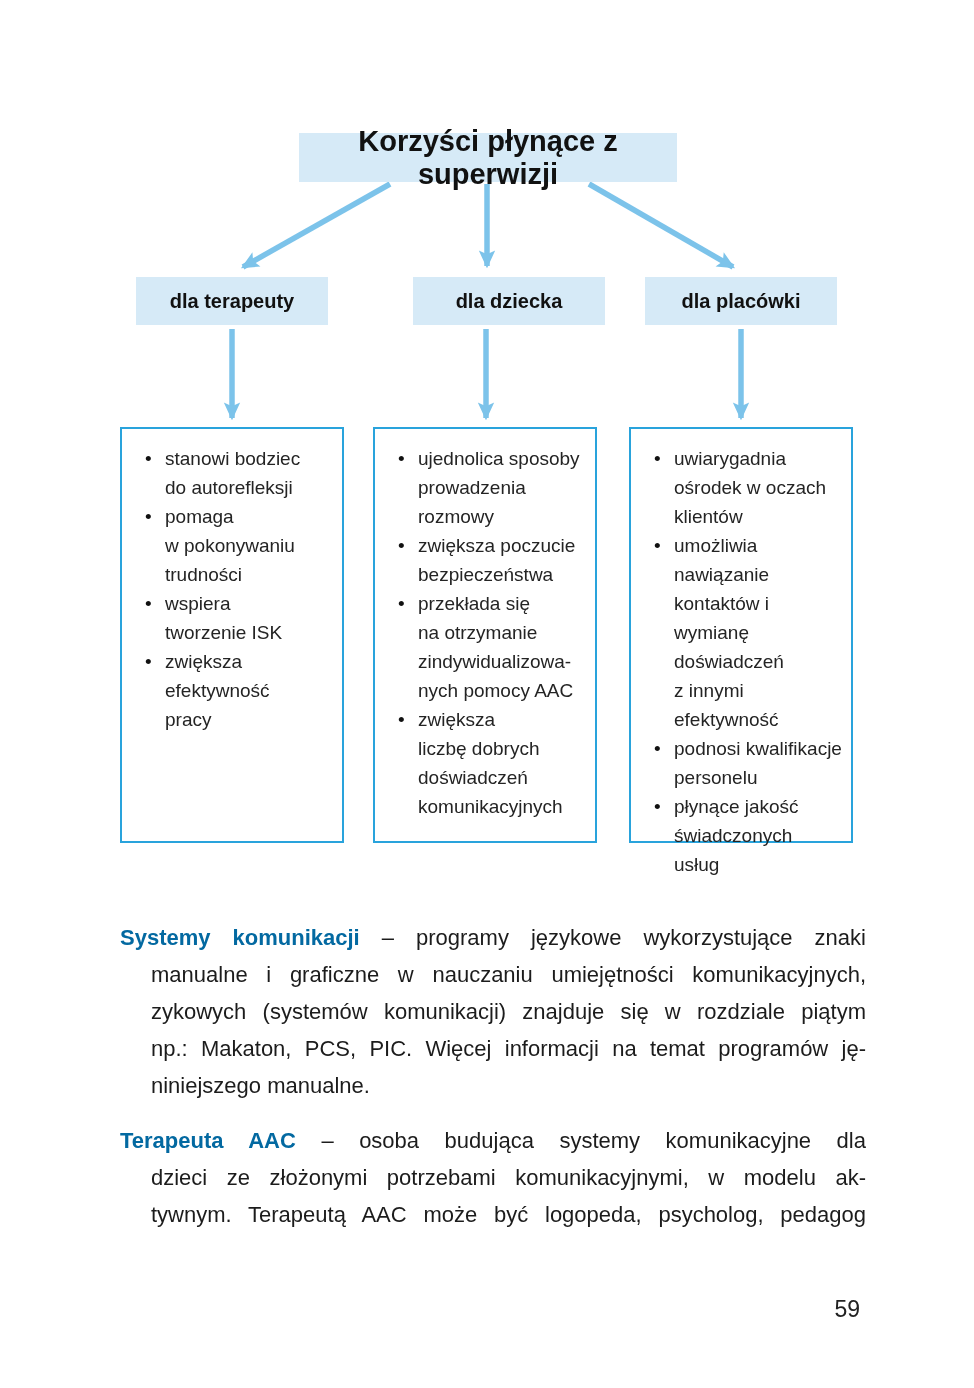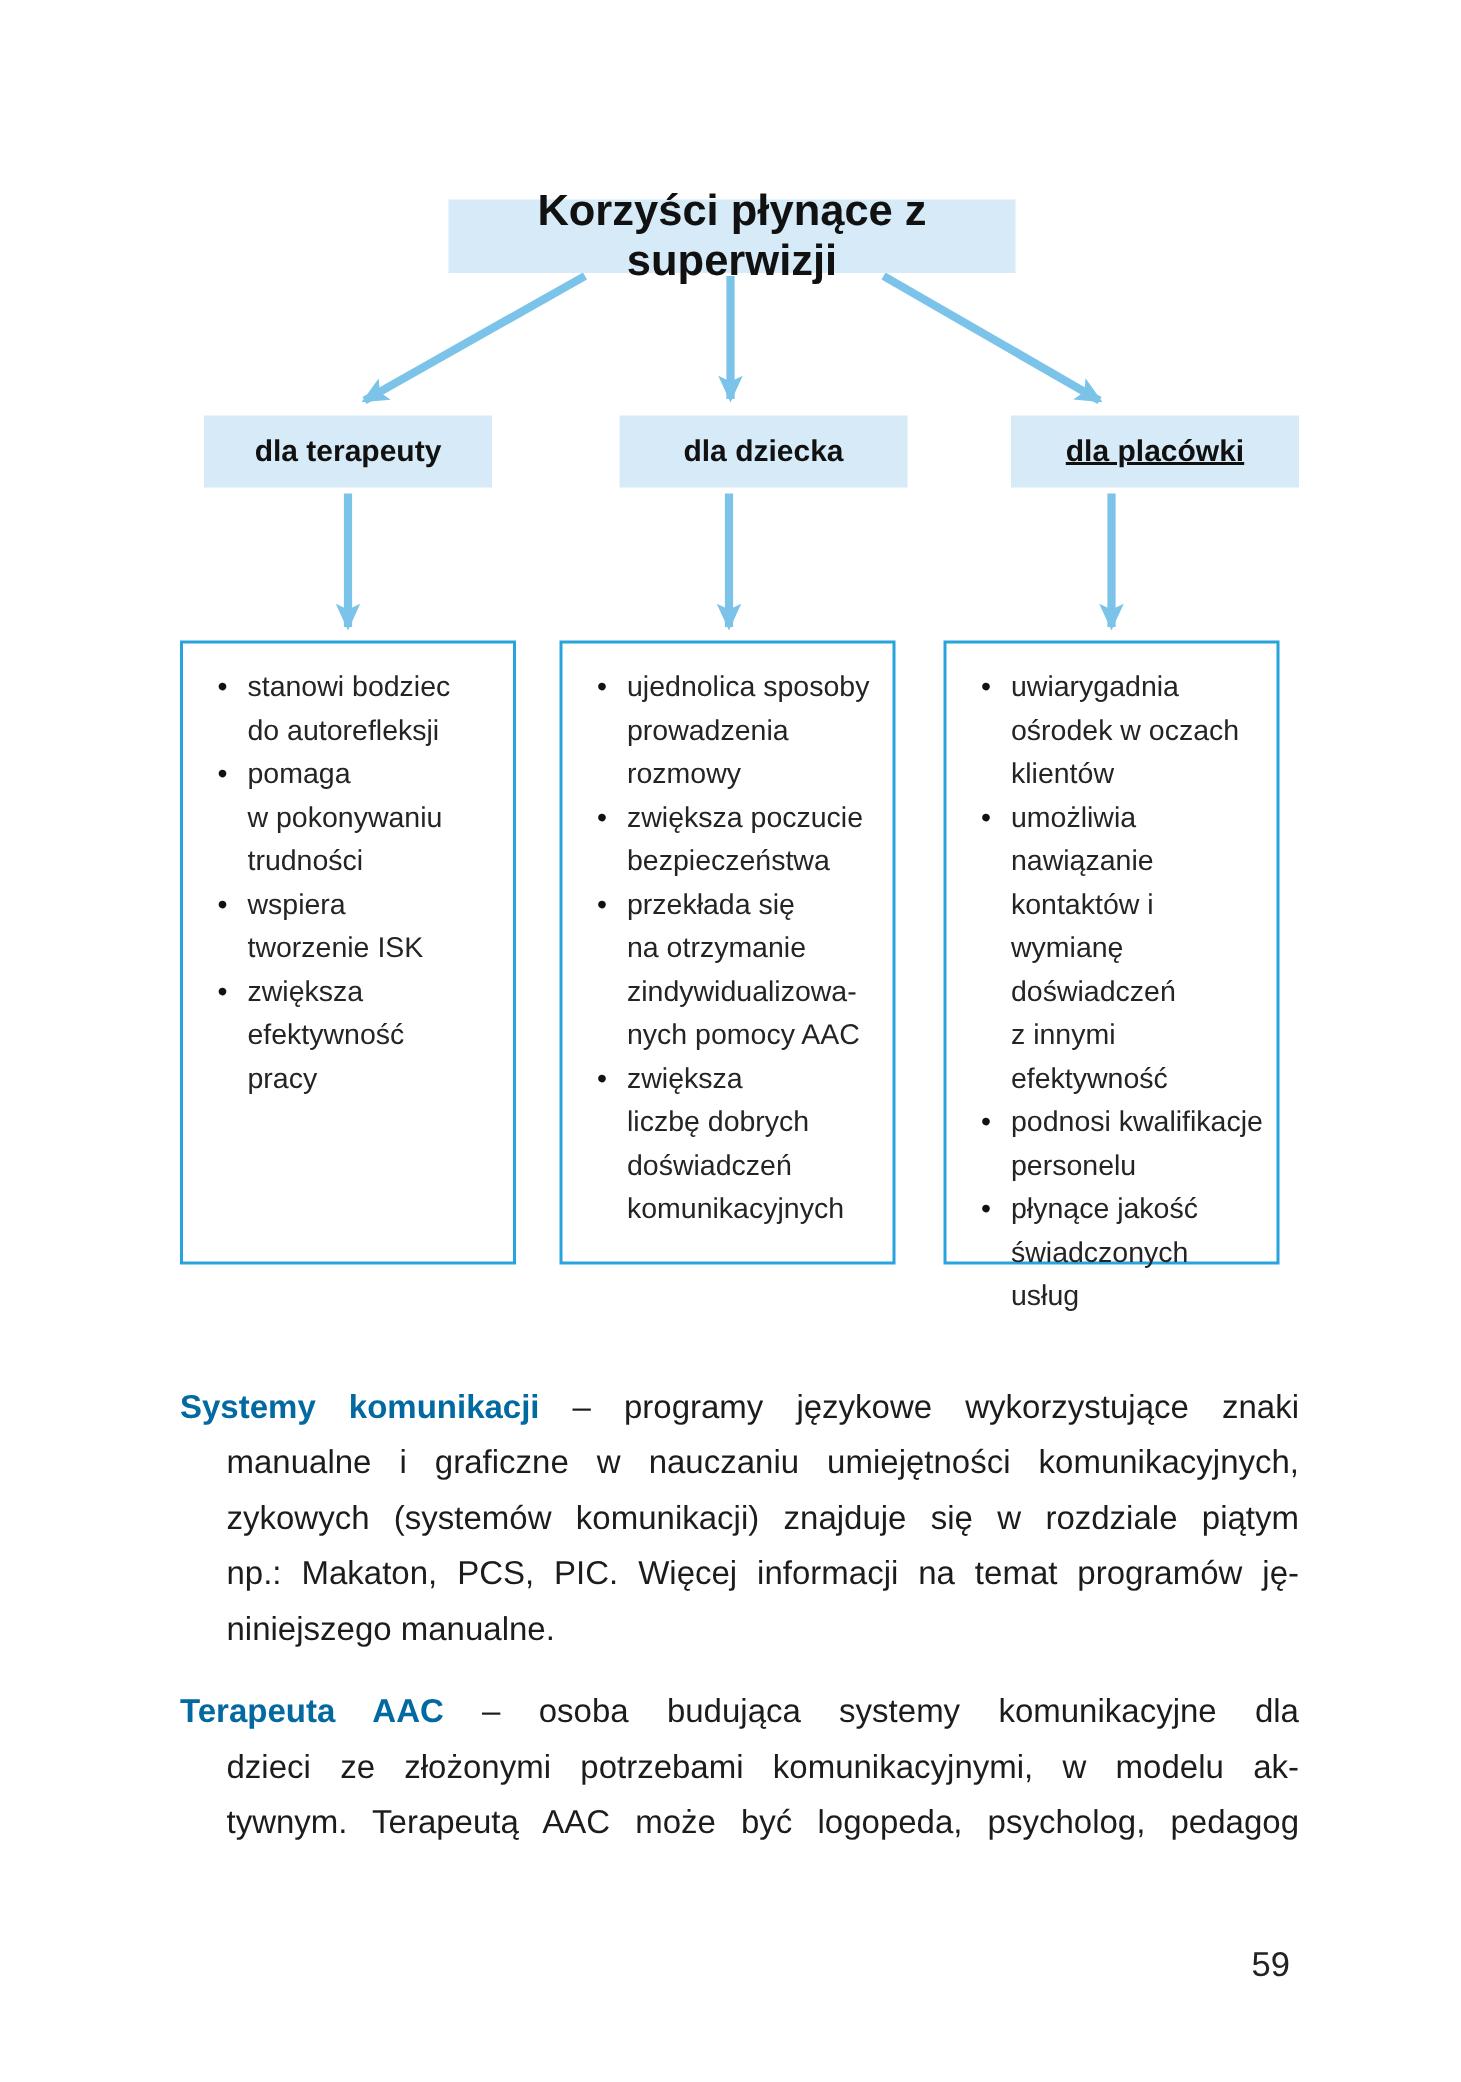--- a/index.html
+++ b/index.html
@@ -20,21 +20,21 @@
     align-items: center;
     justify-content: center;
     font-weight: bold;
     color: #111111;
     text-align: center;
   }
   .title-box { left: 299px; top: 133px; width: 378px; height: 49px; font-size: 29px; }
   .head-box  { top: 277px; width: 192px; height: 48px; font-size: 20px; }
   #head-0 { left: 136px; }
   #head-1 { left: 376px; margin-left: 37px; }
-  #head-2 { left: 674px; text-decoration: underline; }
+  #head-2 { left: 645px; }
   .list-box {
     position: absolute;
     top: 427px;
     width: 224px;
     height: 416px;
     background: #ffffff;
     border: 2px solid #29a3dc;
     box-sizing: border-box;
   }
   #list-0 { left: 120px; }

